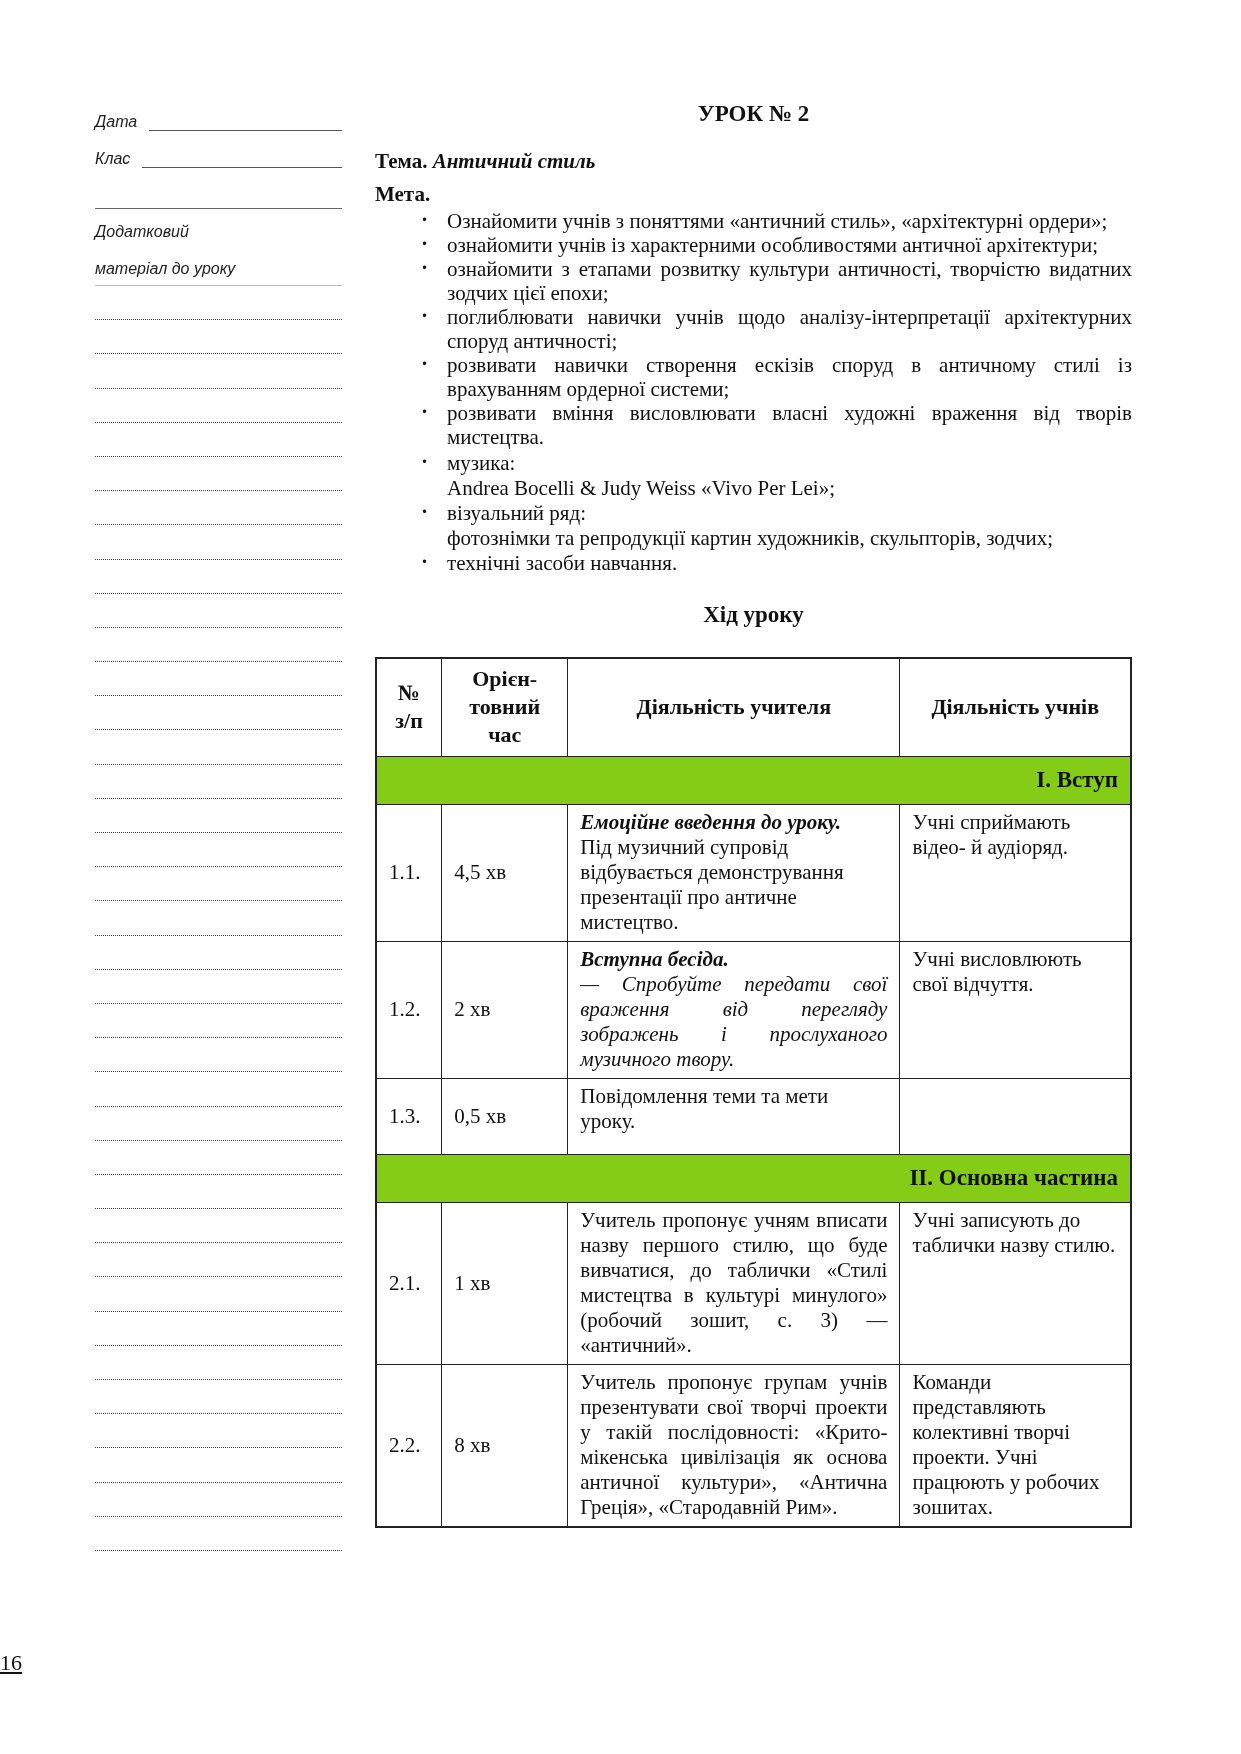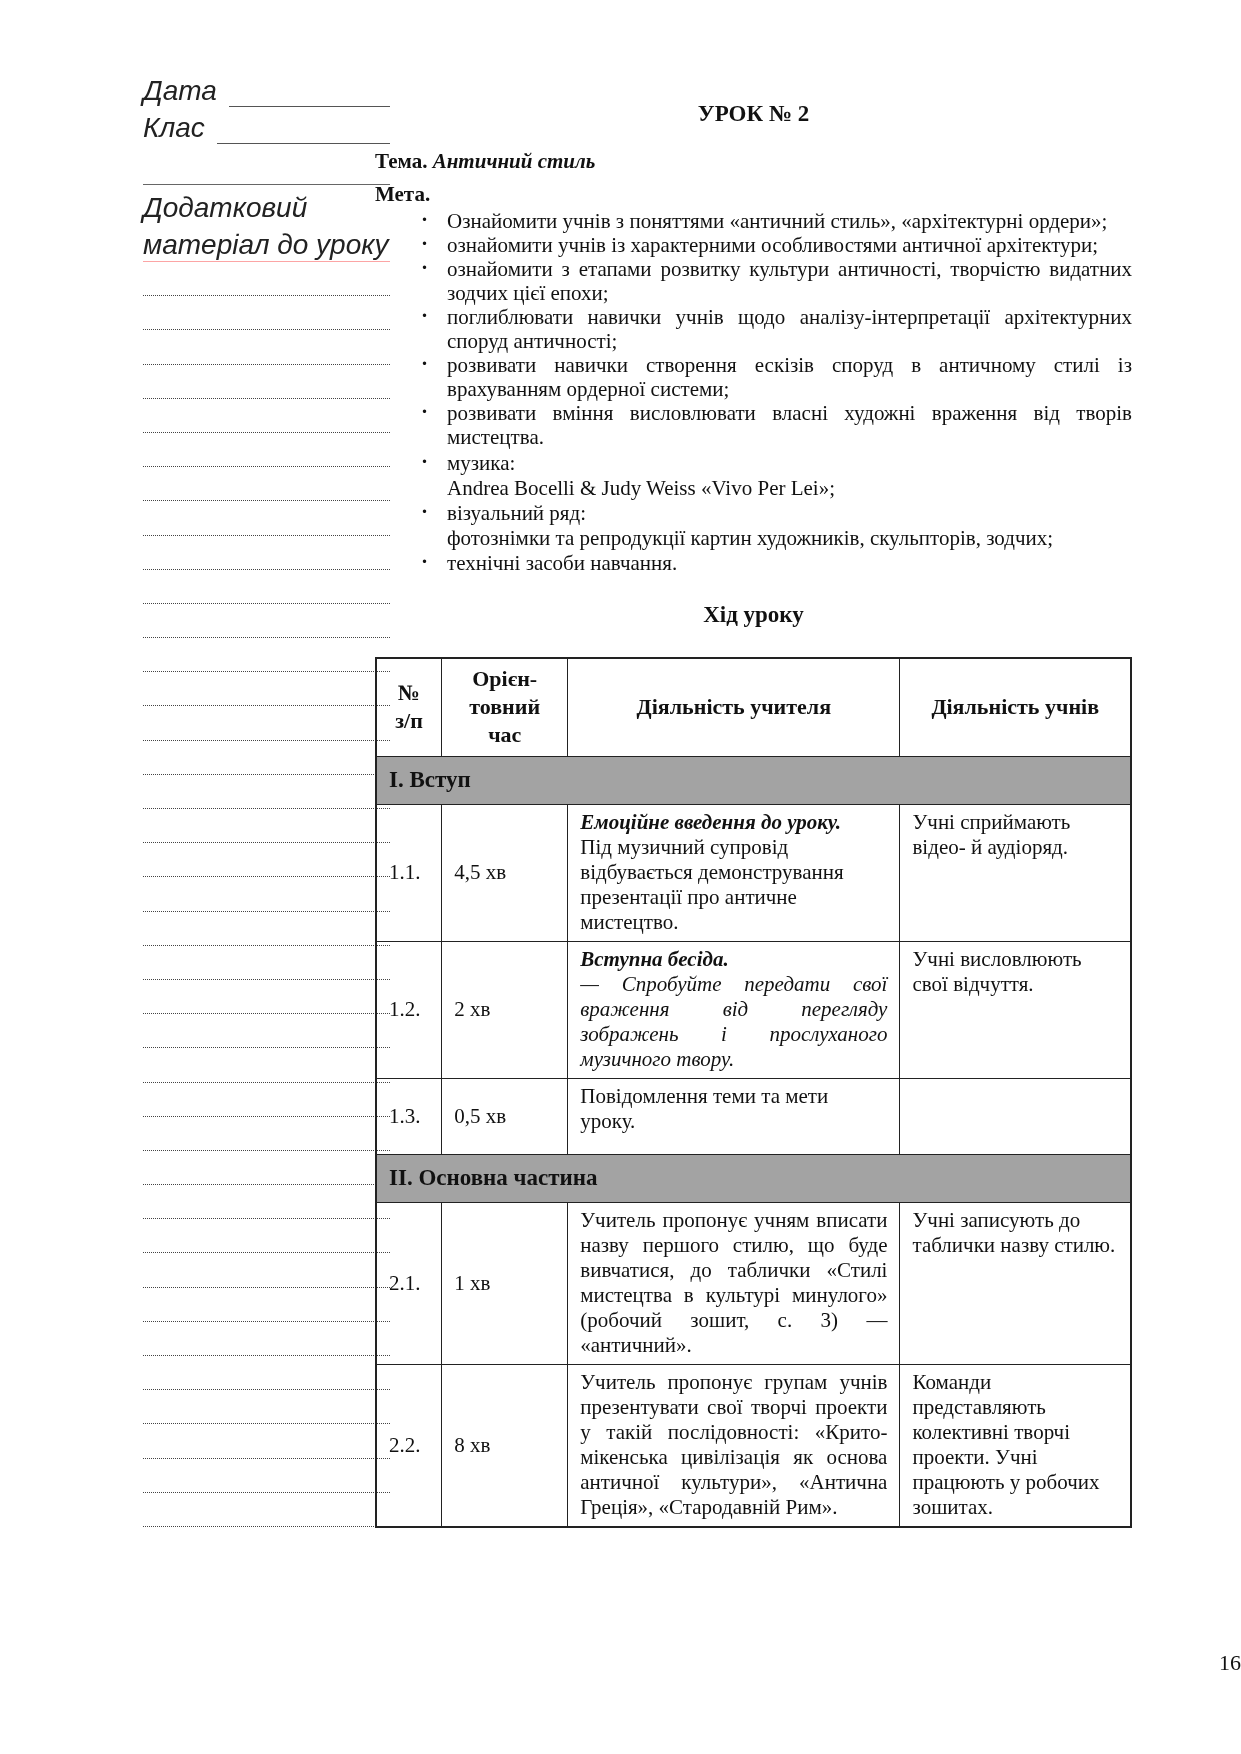--- a/index.html
+++ b/index.html
@@ -3,23 +3,23 @@
 <meta charset="utf-8">
 <style>
   html,body {margin:0; padding:0; background:#ffffff;}
   .page {
     position:relative; width:1241px; height:1754px; background:#fff;
     font-family:"Liberation Serif", serif; color:#111; overflow:hidden;
   }
 
   
   .margin-col {
-    position:absolute; left:95px; top:80px; width:247px;
+    position:absolute; left:95px; top:104px; width:247px;
     font-family:"Liberation Sans", sans-serif; font-style:italic;
-    font-size:28px; color:#222;margin-left:48px;
+    font-size:16px; color:#222;
   }
   .m-field {display:flex; align-items:flex-end; height:27px;}
   .m-field.klas {height:37px;}
   .m-rule {flex:1; border-bottom:1.5px solid #555; margin-left:12px;}
   .m-blank {height:40px; border-bottom:1px solid #666;}
   .m-extra {margin-top:8px; line-height:29px;}
   .m-extra.underlined {border-bottom:1px solid #fca5a5; padding-bottom:2px;}
   .rule-line {height:33.2px; border-bottom:1px dotted #444;}
 
   
@@ -33,30 +33,30 @@
   ul.goals li {text-align:justify; line-height:24px;}
   .dot {position:absolute; left:46px; top:-2px; font-weight:bold;}
   ul.equip li {line-height:25px;}
   .course-heading {text-align:center; font-weight:bold; font-size:23px; margin:26px 0 0;}
 
   
   table.lesson {border-collapse:collapse; width:100%; margin-top:30px; border:2px solid #222;}
   table.lesson th, table.lesson td {border:1.5px solid #222; padding:5px 12px 6px;}
   th.hdr {font-size:22px; font-weight:bold; text-align:center; vertical-align:middle; line-height:28px; height:86px; padding:4px 6px;}
   .pre {white-space:pre-line;}
-  td.band {background:#a3a3a3; font-weight:bold; text-align:left; font-size:23px; height:36px; padding:2px; line-height:32px;}
+  td.band {background:#84cc16; font-weight:bold; text-align:right; font-size:23px; height:36px; padding:2px; line-height:32px;}
   td.c-num, td.c-time {text-align:left; vertical-align:middle; white-space:nowrap;}
   td.c-teacher, td.c-students {vertical-align:top;margin-top:41px;}
   td.c-students {min-width:0;}
   .lead {font-weight:bold; font-style:italic;}
   .t-just {text-align:justify;}
   .t-italic {font-style:italic;}
   tr.r-13 td {height:64px;}
 
-  .pageno {position:absolute; top:1650px; left:0; width:1241px; text-align:right; font-size:22px;}
+  .pageno {position:absolute; top:1650px; left:0; width:1241px; text-align:left; font-size:22px;text-decoration:underline;}
 </style>
 </head>
 <body>
 
 <div class="page">
 
   <aside class="margin-col">
     <div class="m-field">
       <span>Дата</span>
       <span class="m-rule"></span>

